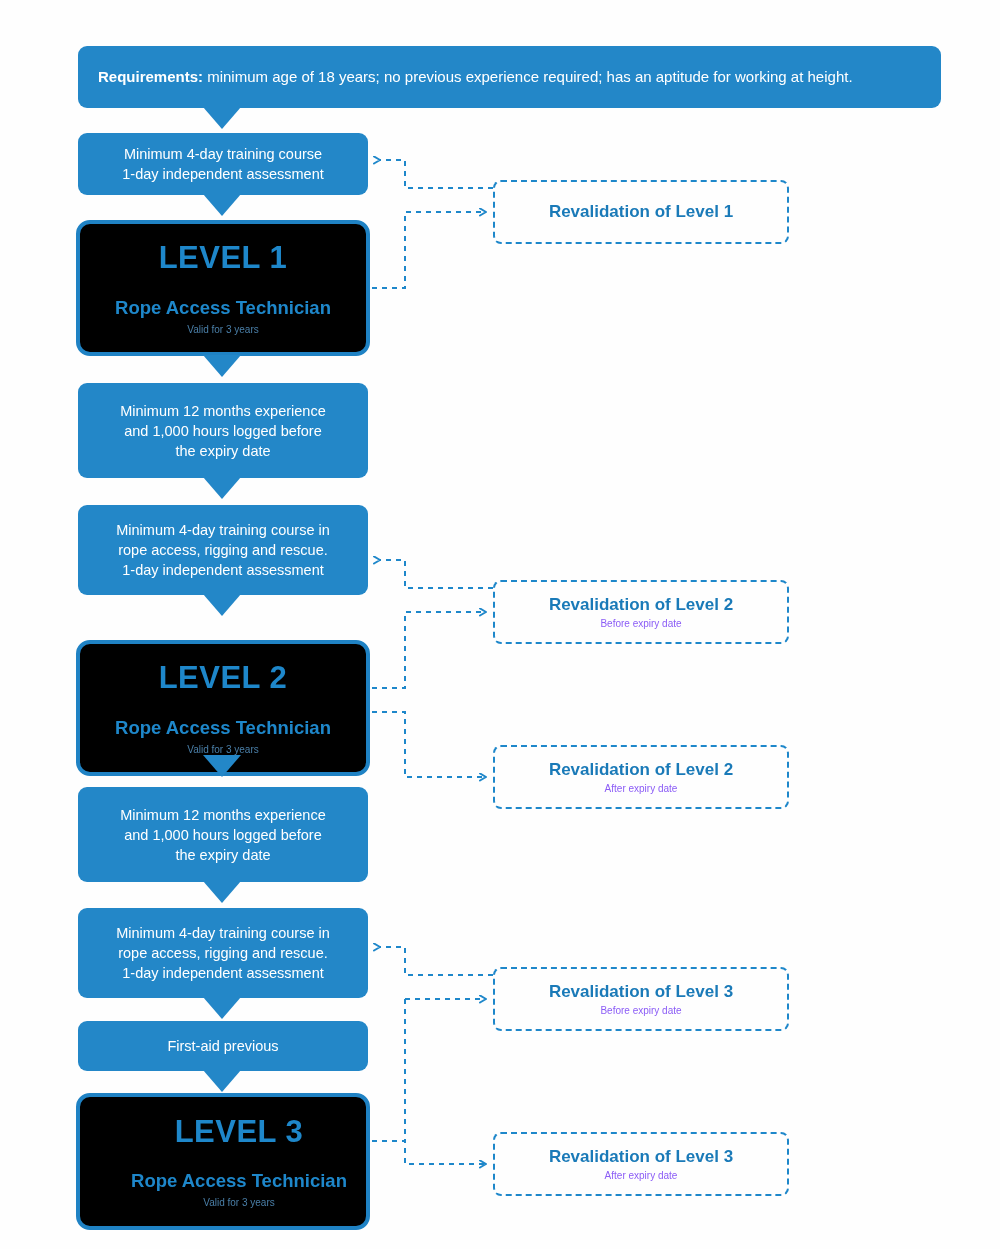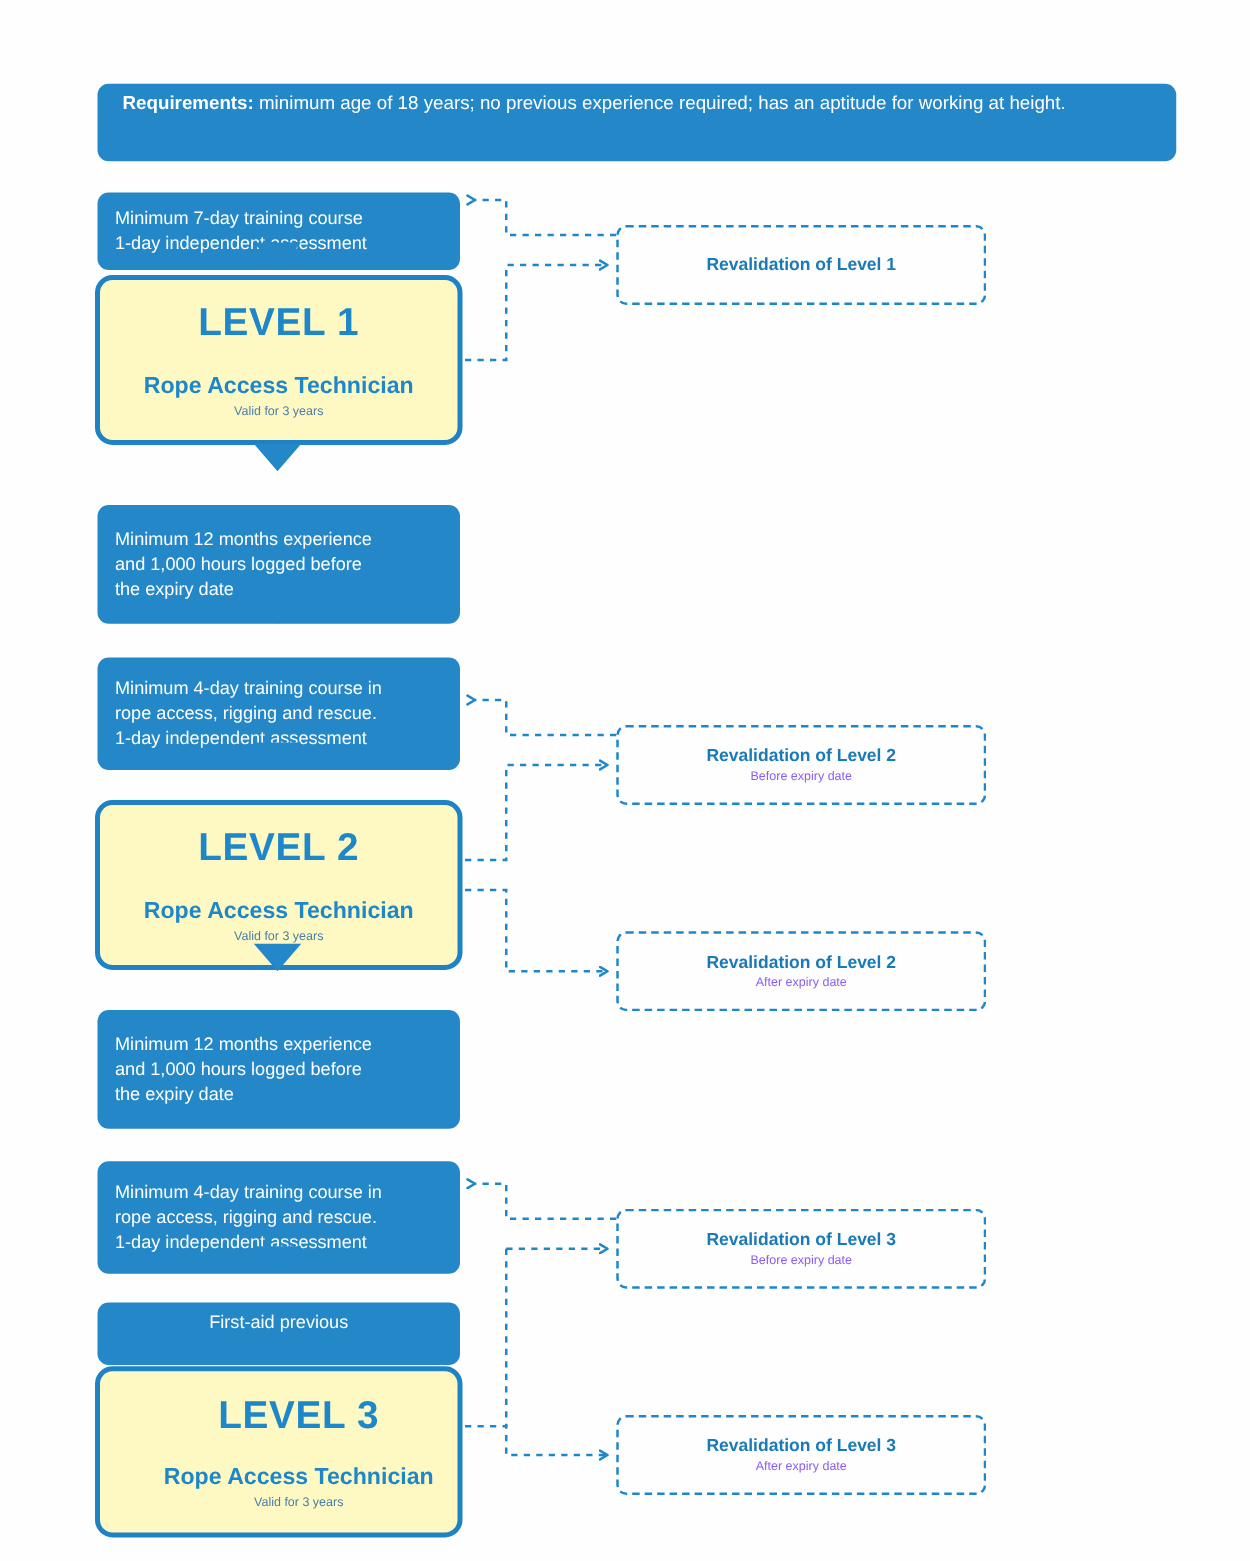--- a/index.html
+++ b/index.html
@@ -17,27 +17,26 @@
     background: #fefefe;
   }
 
   
   .fbox {
     position: absolute;
     background: #2387c8;
     border-radius: 9px;
     color: #ffffff;
     display: flex;
-    align-items: flex-start;
+    align-items: center;
     justify-content: center;
     text-align: center;
     line-height: 1.38;
     font-size: 14.5px;
     padding: 6px 14px;
-    margin-top: 21px;
   }
   .fbox.wide {
     justify-content: flex-start;
     text-align: left;
     font-size: 15px;
     padding-left: 20px;
   }
   .fbox .bold { font-weight: bold; }
 
   
@@ -45,21 +44,21 @@
     position: absolute;
     width: 0; height: 0;
     border-left: 19px solid transparent;
     border-right: 19px solid transparent;
     border-top: 22px solid #2387c8;
   }
 
   
   .lbox {
     position: absolute;
-    background: #fef9c3;
+    background: #000000;
     border: 4px solid #1f82c4;
     border-radius: 14px;
     display: flex;
     flex-direction: column;
     align-items: center;
     justify-content: center;
     text-align: center;
   }
   .lbox .lvl {
     font-size: 31px;
@@ -89,21 +88,21 @@
     border: 2px dashed #1e87ca;
     border-radius: 8px;
     background: transparent;
     display: flex;
     flex-direction: column;
     align-items: center;
     justify-content: center;
     text-align: center;
   }
   .rbox .rtitle {
-    font-size: 14px;
+    font-size: 17px;
     font-weight: bold;
     color: #1a7ab8;
     line-height: 1.25;
   }
   .rbox .rsub {
     font-size: 10px;
     font-weight: normal;
     color: #8b5cf6;
     margin-top: 2px;
     line-height: 1.2;
@@ -123,21 +122,21 @@
 <div id="stage">
 
   <div class="fbox wide" style="left:78px; top:46px; width:863px; height:62px;">
     <span>
       <b class="bold">Requirements:</b><span> minimum age of 18 years; no previous experience required; has an aptitude for working at height.</span>
     </span>
   </div>
   <div class="notch" style="left:203px; top:107px;"></div>
 
   <div class="fbox" style="left:78px; top:133px; width:290px; height:62px; flex-direction:column;">
-    <div>Minimum 7-day training course</div>
+    <div>Minimum 4-day training course</div>
     <div>1-day independent assessment</div>
   </div>
   <div class="notch" style="left:203px; top:194px;"></div>
 
   <div class="lbox" style="left:76px; top:220px; width:294px; height:136px;">
     <div class="lvl">LEVEL 1</div>
     <div class="role">Rope Access Technician</div>
     <div class="valid">Valid for 3 years</div>
   </div>
   <div class="notch" style="left:203px; top:355px;"></div>

